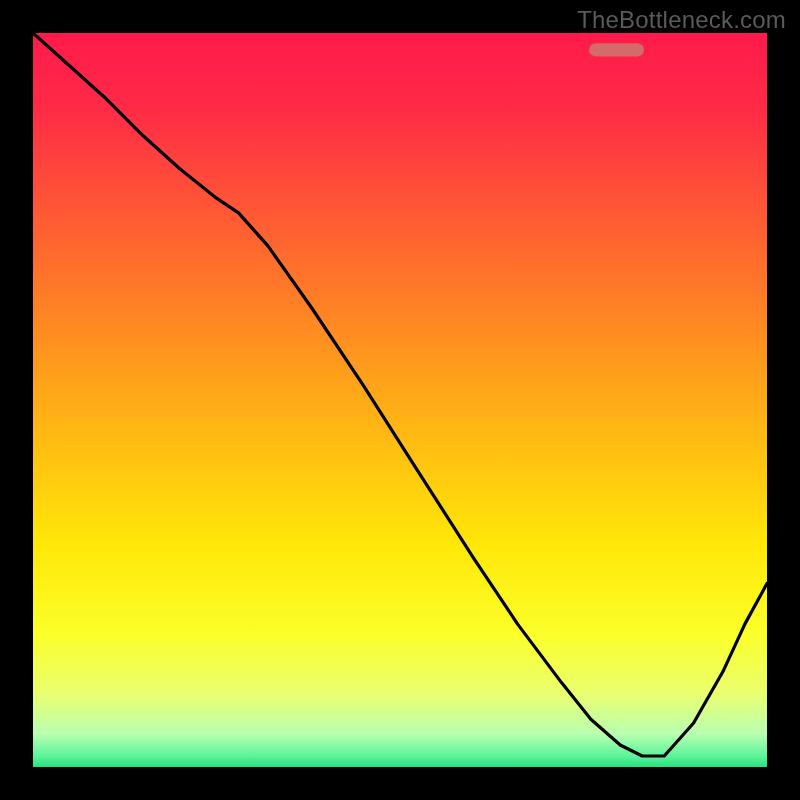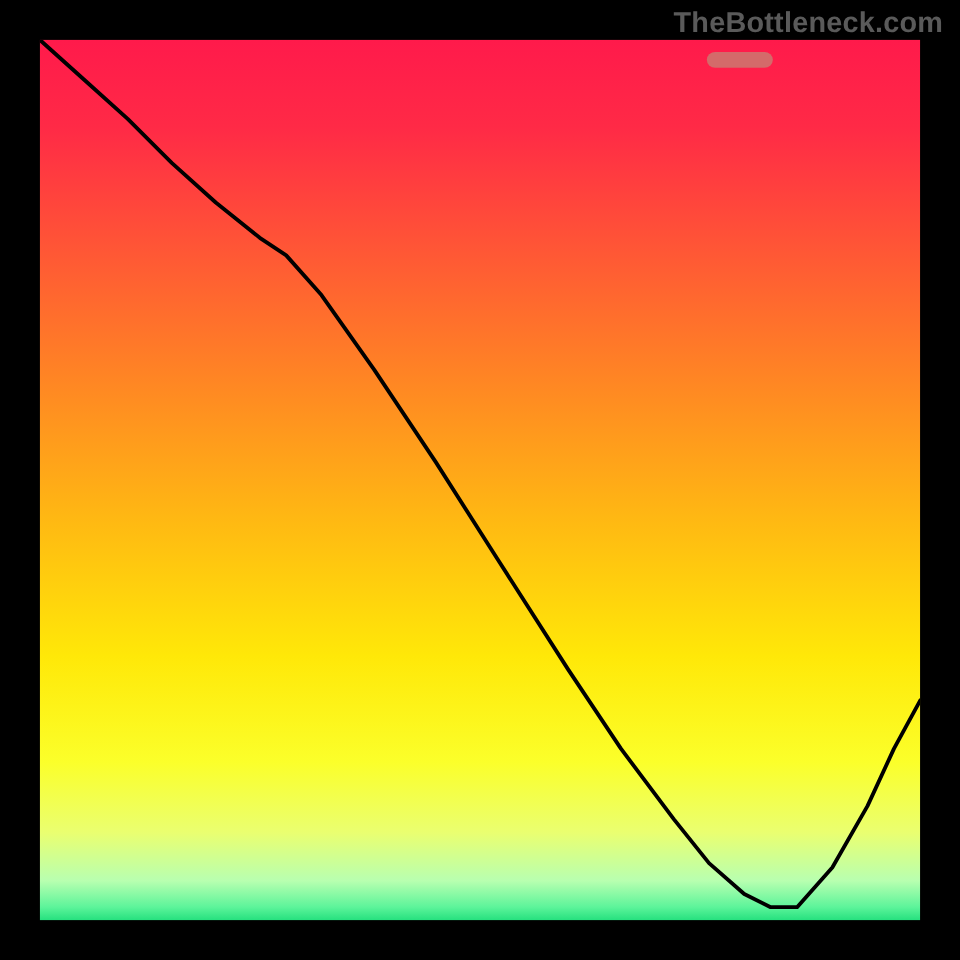--- a/index.html
+++ b/index.html
@@ -23,21 +23,21 @@
     width: 734px;
     height: 734px;
     overflow: hidden;
   }
   .watermark {
     position: absolute;
     top: 6px;
     right: 14px;
     color: #5a5a5a;
     font-size: 24px;
-    font-weight: 700;
+    font-weight: 400;
     letter-spacing: 0.2px;
     user-select: none;
   }
 </style>
 </head>
 <body>
 
 <div class="frame">
   <div class="watermark">TheBottleneck.com</div>
   <div class="plot">

